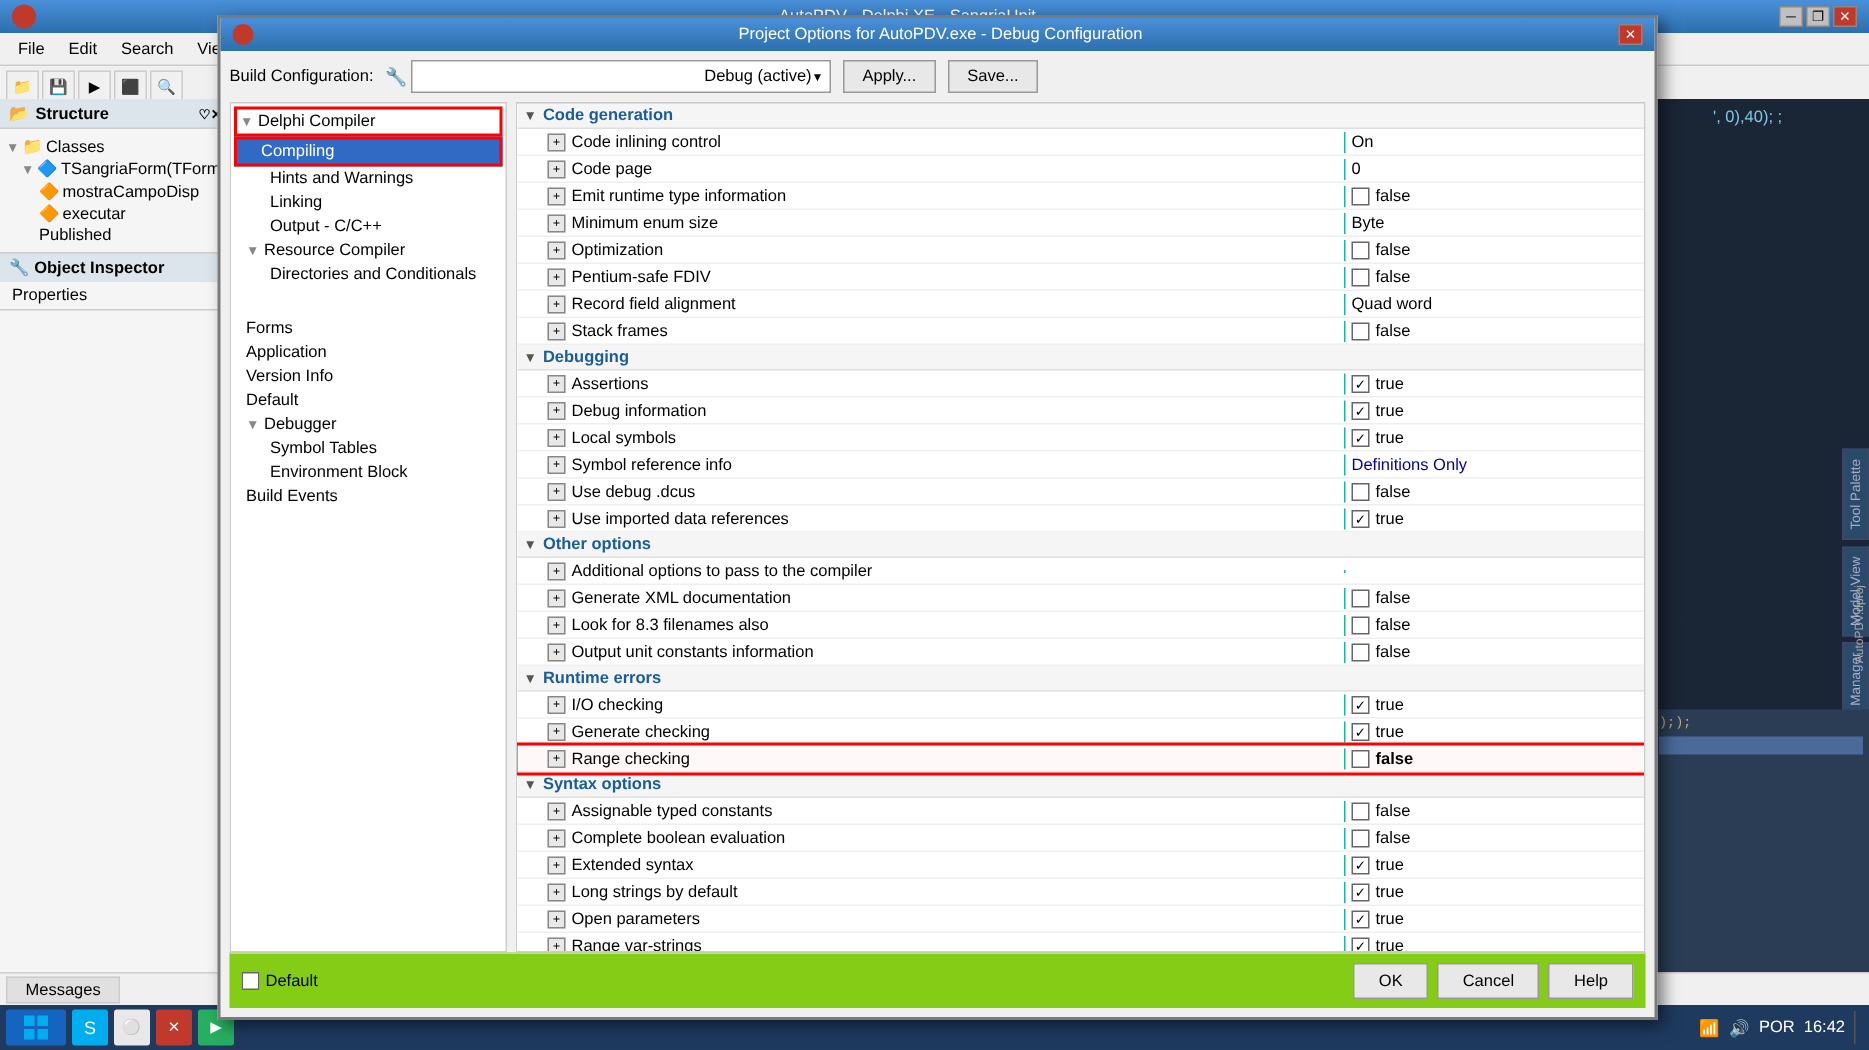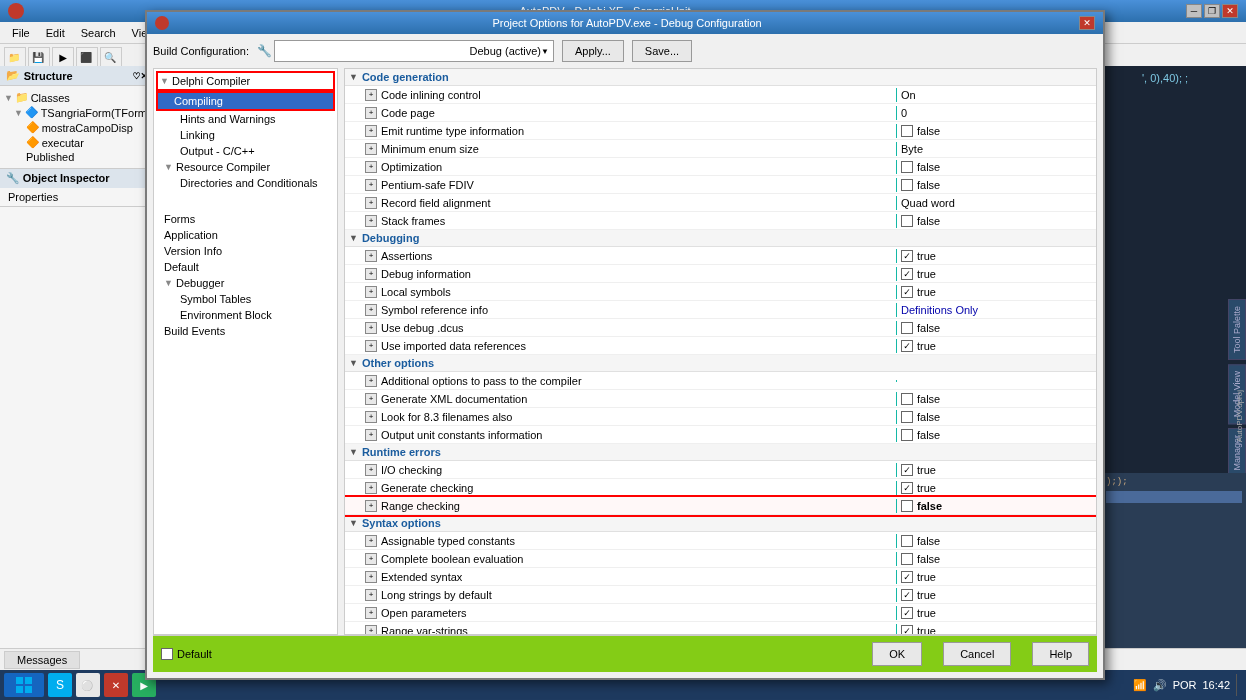--- a/index.html
+++ b/index.html
@@ -57,21 +57,21 @@
     .option-name { flex: 1; padding: 1px 4px 1px 20px; display: flex; align-items: center; gap: 4px; }
     .option-value { width: 200px; padding: 1px 4px; display: flex; align-items: center; gap: 4px; border-left: 1px solid #14b8a6; }
     .expand-btn { width: 12px; height: 12px; border: 1px solid #888; background: #e8e8e8; display: flex; align-items: center; justify-content: center; font-size: 8px; cursor: pointer; flex-shrink: 0; }
     .checkbox { width: 12px; height: 12px; border: 1px solid #666; background: white; display: flex; align-items: center; justify-content: center; font-size: 9px; flex-shrink: 0; }
     .checkbox.checked::after { content: '✓'; color: #000; font-size: 9px; }
     .section-label { color: #1a5c9e; font-weight: bold; }
 
     
     .bottom-bar { padding: 6px 8px; display: flex; align-items: center; justify-content: space-between; border-top: 1px solid #ccc; background: #84cc16; }
     .default-check { display: flex; align-items: center; gap: 4px; }
-    .action-buttons { display: flex; gap: 21px; }
+    .action-buttons { display: flex; gap: 6px; }
     .action-btn { height: 24px; padding: 0 16px; border: 1px solid #999; background: #e8e8e8; cursor: pointer; }
     .status-tab { padding: 2px 12px; background: #e0e0e0; border: 1px solid #ccc; cursor: pointer; font-size: 11px; }
 
     
     .taskbar { height: 30px; background: #1e3a5f; display: flex; align-items: center; padding: 0 4px; gap: 4px; position: absolute; bottom: 0; width: 100%; }
     .start-btn { width: 40px; height: 24px; background: #1565c0; border: none; color: white; display: flex; align-items: center; justify-content: center; cursor: pointer; border-radius: 2px; }
     .taskbar-app { width: 24px; height: 24px; background: #2a5298; border-radius: 2px; display: flex; align-items: center; justify-content: center; cursor: pointer; }
     .taskbar-right { margin-left: auto; display: flex; align-items: center; gap: 6px; color: white; font-size: 10px; }
     .vertical-tab { writing-mode: vertical-rl; transform: rotate(180deg); background: #2a4a6a; color: #aac; padding: 6px 3px; font-size: 9px; cursor: pointer; border: 1px solid #446; margin-bottom: 2px; }
   </style>

